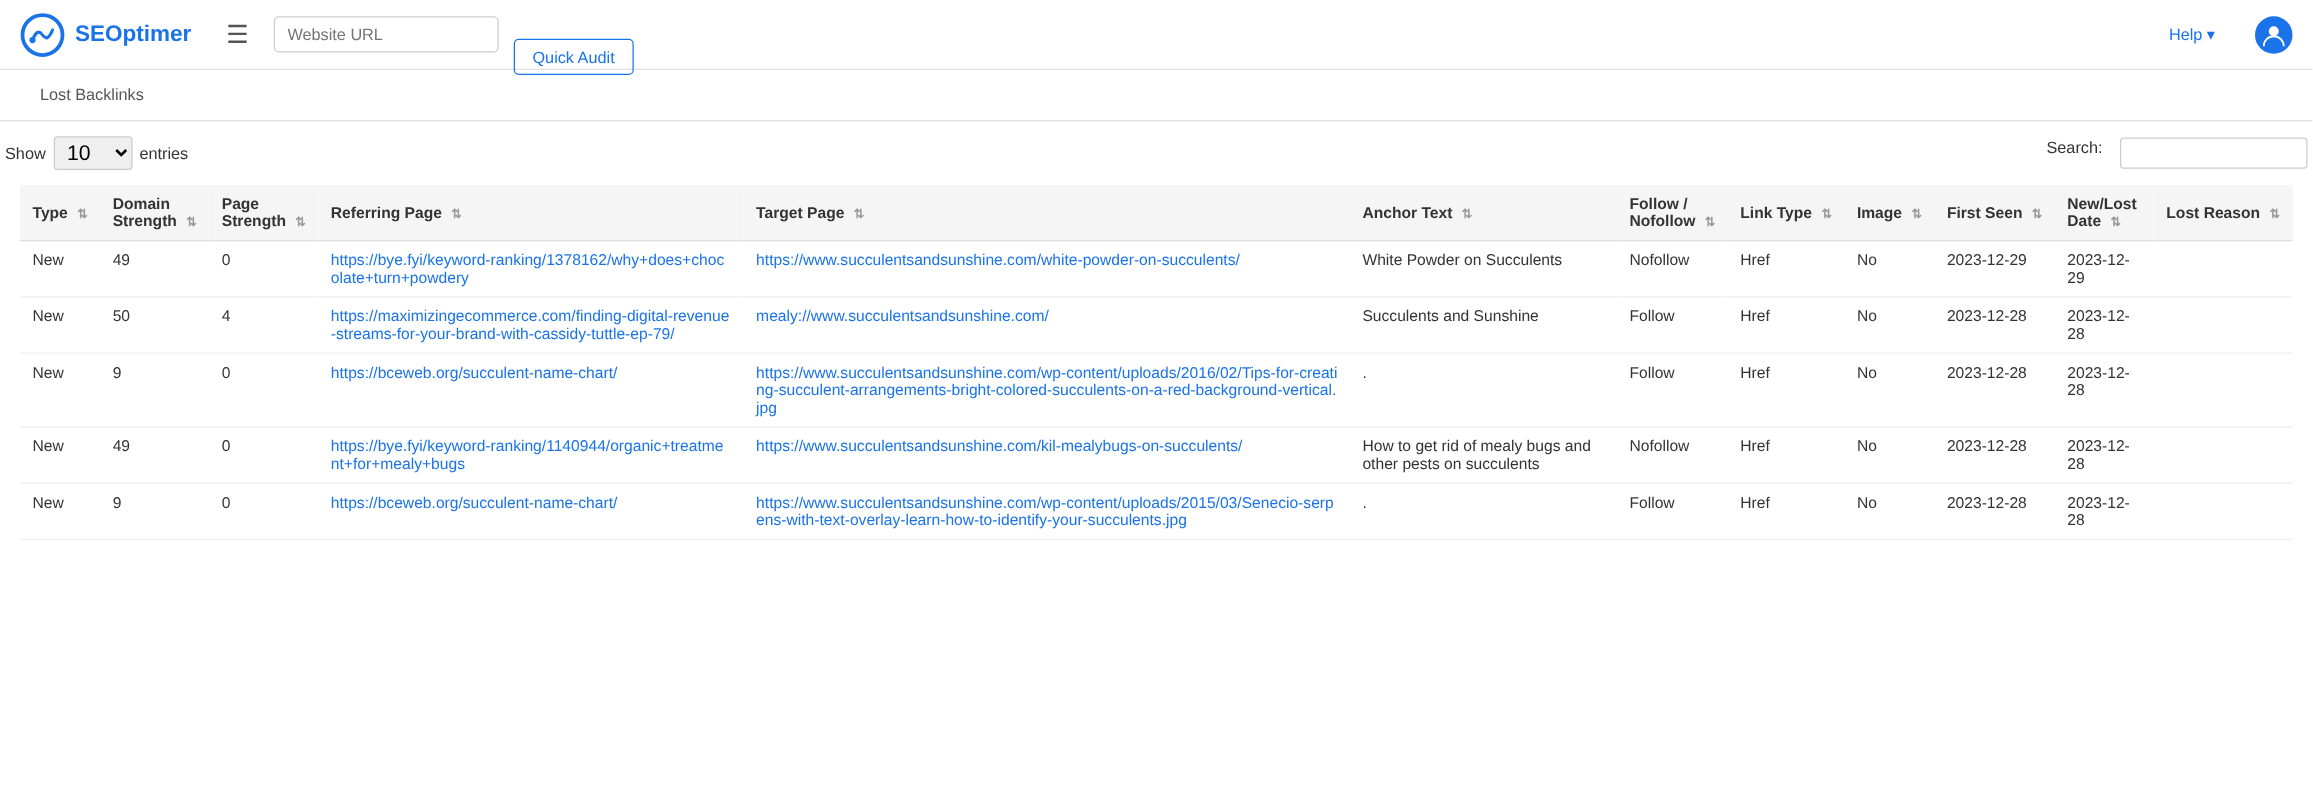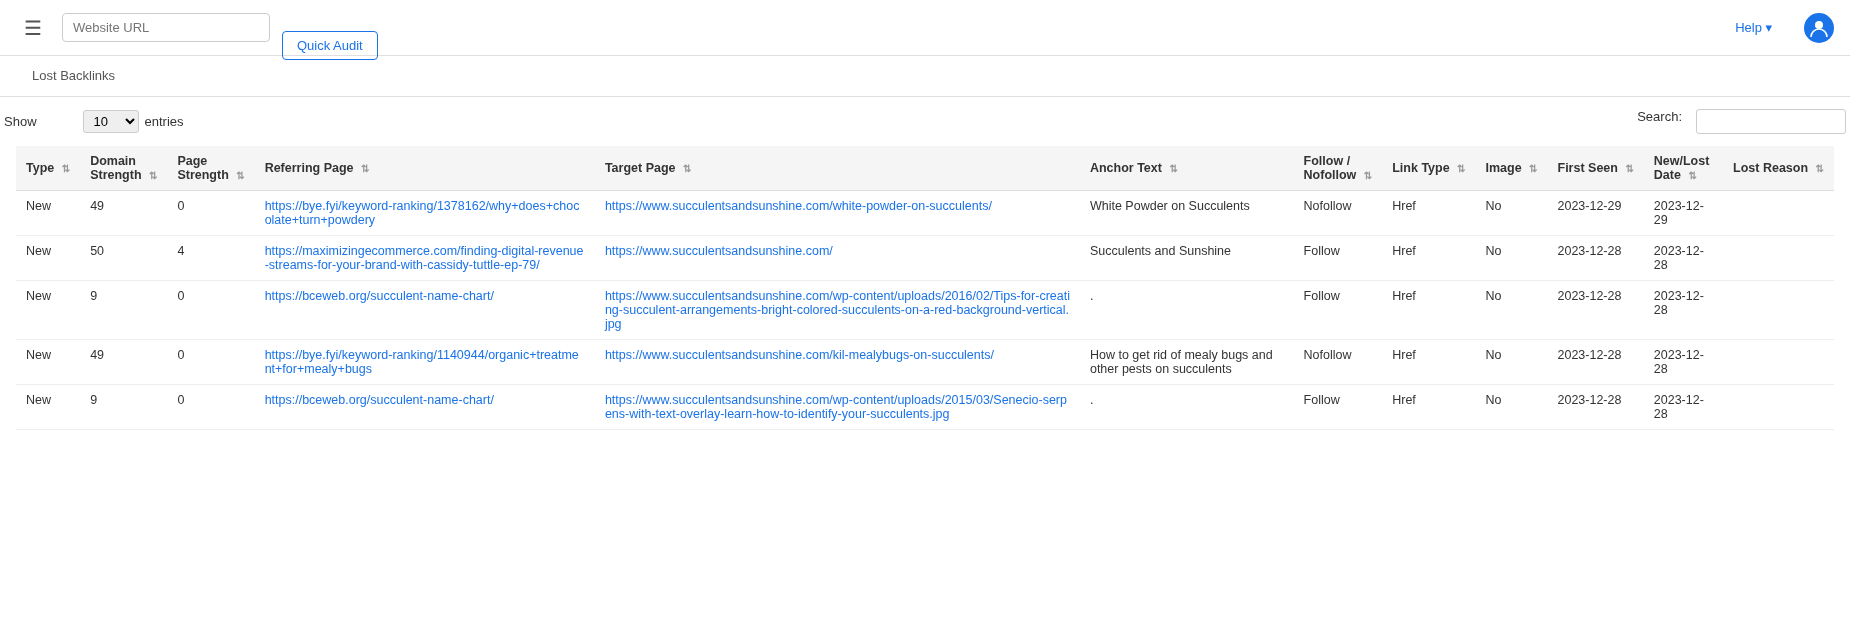--- a/index.html
+++ b/index.html
@@ -33,21 +33,21 @@
       font-size: 20px;
       cursor: pointer;
       color: #555;
       padding: 4px 8px;
     }
     .url-input {
       border: 1px solid #ccc;
       border-radius: 4px;
       padding: 6px 10px;
       font-size: 13px;
-      width: 208px;
+      width: 180px;
       color: #999;
     }
     .quick-audit-btn {
       background: none;
       border: 1px solid #1a73e8;
       color: #1a73e8;
       padding: 6px 14px;
       border-radius: 4px;
       cursor: pointer;
       font-size: 13px;
@@ -108,22 +108,21 @@
     .show-entries {
       display: flex;
       align-items: center;
       gap: 6px;
       font-size: 13px;
     }
     .entries-select {
       border: 1px solid #ccc;
       border-radius: 3px;
       padding: 2px 6px;
-      font-size: 13px;
-      margin-left: 40px;
+      font-size: 17px;
     }
     .search-area {
       display: flex;
       align-items: flex-start;
       gap: 14px;
       font-size: 13px;
     }
     .search-input {
       border: 1px solid #ccc;
       border-radius: 3px;
@@ -168,20 +167,28 @@
       color: #1a73e8;
       text-decoration: none;
       word-break: break-all;
     }
     em { font-style: normal; font-weight: normal; }
   </style>
 </head>
 <body>
 
 <div class="header">
+  <div class="logo-area">
+    <svg class="logo-icon" viewBox="0 0 36 36" fill="none" xmlns="http://www.w3.org/2000/svg">
+      <circle cx="18" cy="18" r="16" stroke="#1a73e8" stroke-width="3" fill="none"></circle>
+      <path d="M10 22 Q14 12 18 18 Q22 24 26 14" stroke="#1a73e8" stroke-width="2.5" fill="none" stroke-linecap="round"></path>
+      <circle cx="10" cy="22" r="2.5" fill="#1a73e8"></circle>
+    </svg>
+    <span class="logo-text">SEOptimer</span>
+  </div>
   <span class="hamburger">☰</span>
   <input class="url-input" type="text" placeholder="Website URL" style="">
   <button class="quick-audit-btn">Quick Audit</button>
   <div class="header-right">
     <a class="help-link">Help ▾</a>
     <div class="user-icon">
       <svg width="22" height="22" viewBox="0 0 22 22" fill="none" xmlns="http://www.w3.org/2000/svg">
         <circle cx="11" cy="8" r="4" fill="white"></circle>
         <path d="M3 20c0-4.4 3.6-8 8-8s8 3.6 8 8" stroke="white" stroke-width="1.5" fill="none"></path>
       </svg>
@@ -241,21 +248,21 @@
     <td>No</td>
     <td>2023-12-29</td>
     <td>2023-12-29</td>
     <td></td>
   </tr>
         <tr>
     <td>New</td>
     <td>50</td>
     <td>4</td>
     <td><a href="#">https://maximizingecommerce.com/finding-digital-revenue-streams-for-your-brand-with-cassidy-tuttle-ep-79/</a></td>
-    <td><a href="#">https://www.succulentsandsunshine.com/</a></td>
+    <td><a href="#">mealy://www.succulentsandsunshine.com/</a></td>
     <td>Succulents and Sunshine</td>
     <td>Follow</td>
     <td>Href</td>
     <td>No</td>
     <td>2023-12-28</td>
     <td>2023-12-28</td>
     <td></td>
   </tr>
         <tr>
     <td>New</td>

